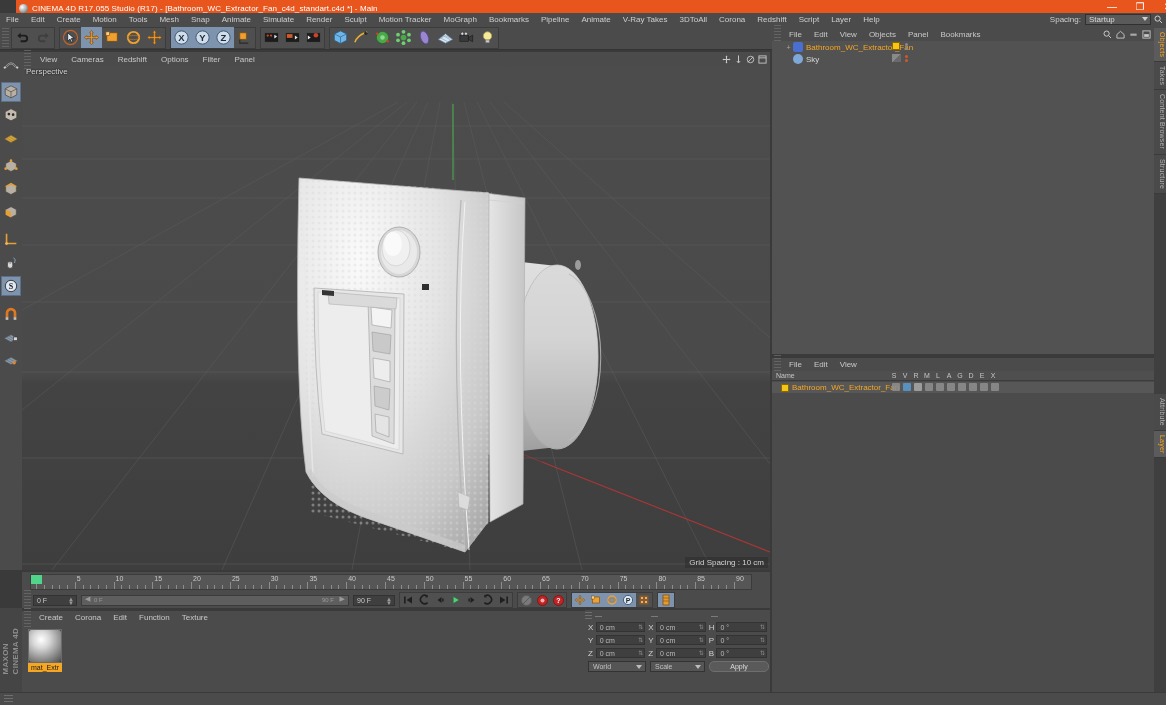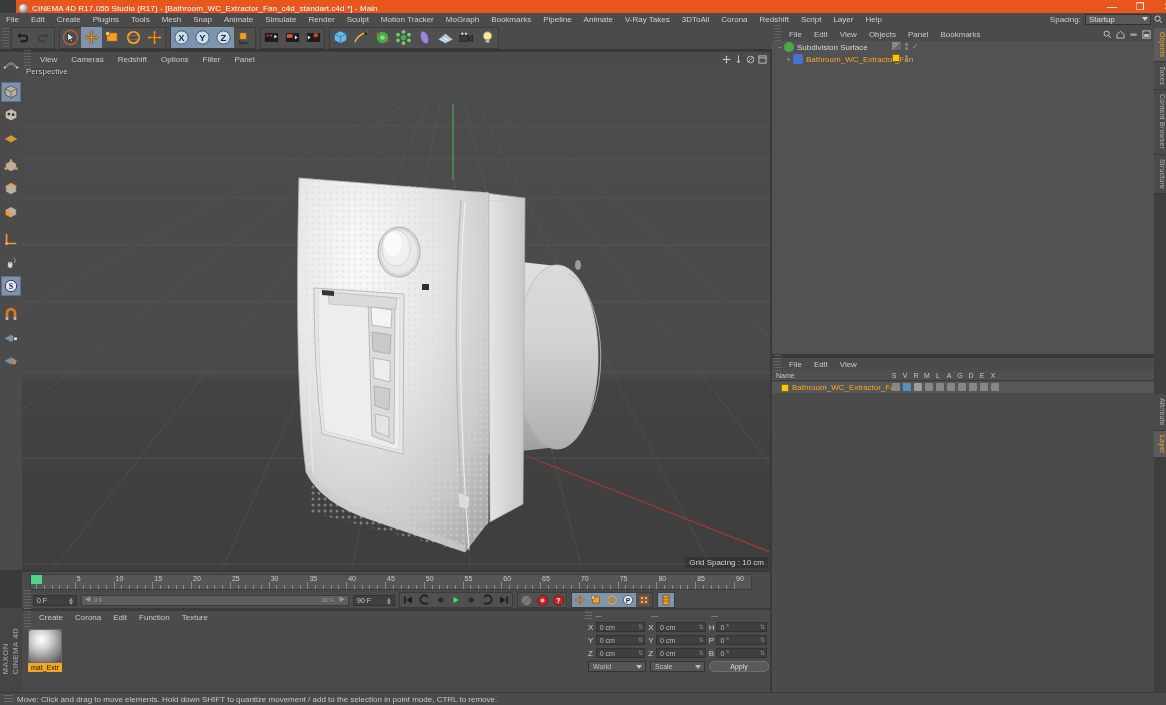--- a/index.html
+++ b/index.html
@@ -184,21 +184,21 @@
     <div class="tb-btn">—</div>
     <div class="tb-btn">❐</div>
     <div class="tb-btn">✕</div>
   </div>
 </div>
 
 <div class="menubar" id="menubar">
     <div class="mi">File</div>
     <div class="mi">Edit</div>
     <div class="mi">Create</div>
-    <div class="mi">Plugins</div>
+    <div class="mi">Motion</div>
     <div class="mi">Tools</div>
     <div class="mi">Mesh</div>
     <div class="mi">Snap</div>
     <div class="mi">Animate</div>
     <div class="mi">Simulate</div>
     <div class="mi">Render</div>
     <div class="mi">Sculpt</div>
     <div class="mi">Motion Tracker</div>
     <div class="mi">MoGraph</div>
     <div class="mi">Bookmarks</div>
@@ -994,43 +994,42 @@
       </div>
       <div>
         <svg width="9" height="9" viewBox="0 0 10 10">
             <rect x="1" y="1" width="8" height="8" fill="none" stroke="#c8c8c8" stroke-width="1"></rect>
             <rect x="2.4" y="4.6" width="5.2" height="3" fill="#c8c8c8"></rect>
           </svg>
       </div>
     </div>
   </div>
   <div class="om-body" id="om-body">
-      <div class="om-row" style="padding-left: 3px;">
-        <span class="om-tree">−</span>
-        <span class="om-ico" style="background: rgb(74, 168, 74); border-radius: 50%; display: inline-block;"></span>
-        <span class="om-name">Subdivision Surface</span>
-        <span class="om-tags">
-          <span style="width: 9px; height: 8px; background: linear-gradient(135deg, rgb(138, 138, 138) 50%, rgb(106, 106, 106) 50%); display: inline-block;"></span>
-        </span>
-        <span class="om-dots" style="left: 133px;">
-          <span class="dot" style="background: rgb(138, 138, 138); display: block;"></span>
-          <span class="dot" style="background: rgb(138, 138, 138); display: block;"></span>
-        </span>
-        <span style="position: absolute; left: 140px; top: 1px; color: rgb(74, 208, 74); font-size: 8px;">✓</span>
-      </div>
       <div class="om-row" style="padding-left: 12px;">
         <span class="om-tree">+</span>
         <span class="om-ico" style="background: rgb(74, 111, 208); border-radius: 2px; display: inline-block;"></span>
         <span class="om-name hl">Bathroom_WC_Extractor_Fan</span>
         <span class="om-tags">
           <span style="width: 8px; height: 8px; background: rgb(245, 197, 24); border: 1px solid rgb(138, 106, 0); display: inline-block;"></span>
         </span>
         <span class="om-dots" style="left: 133px;">
           <span class="dot" style="background: rgb(138, 138, 138); display: block;"></span>
           <span class="dot" style="background: rgb(138, 138, 138); display: block;"></span>
+        </span>
+      </div>
+      <div class="om-row" style="padding-left: 12px;">
+        <span class="om-tree"></span>
+        <span class="om-ico" style="background: rgb(126, 168, 216); border-radius: 50%; display: inline-block;"></span>
+        <span class="om-name">Sky</span>
+        <span class="om-tags">
+          <span style="width: 9px; height: 8px; background: linear-gradient(135deg, rgb(138, 138, 138) 50%, rgb(106, 106, 106) 50%); display: inline-block;"></span>
+        </span>
+        <span class="om-dots" style="left: 133px;">
+          <span class="dot" style="background: rgb(208, 90, 42); display: block;"></span>
+          <span class="dot" style="background: rgb(208, 90, 42); display: block;"></span>
         </span>
       </div>
     </div>
 </div>
 
 <div class="laymgr">
   <div class="lm-menu" id="lm-menu">
     <div class="grip"></div>
   <div class="mi">File</div>
       <div class="mi">Edit</div>
@@ -1068,14 +1067,13 @@
     <div class="vtab">Attribute</div>
     <div class="vtab act">Layer</div>
   </div>
 
 <div class="brand">
   <span><b>MAXON</b><br><b>CINEMA 4D</b></span>
 </div>
 
 <div class="statusbar">
   <div class="sb-grip"></div>
-  <div class="sb-txt">Move: Click and drag to move elements. Hold down SHIFT to quantize movement / add to the selection in point mode, CTRL to remove.</div>
 </div>
 
 </body></html>

